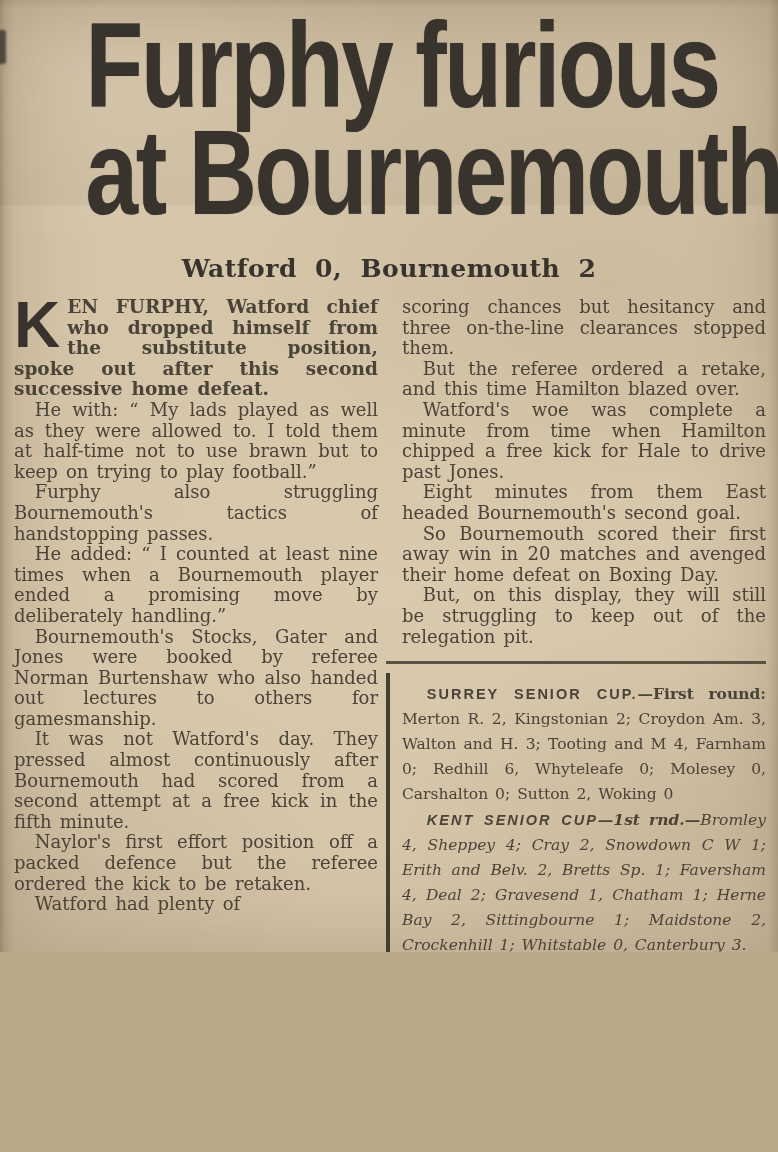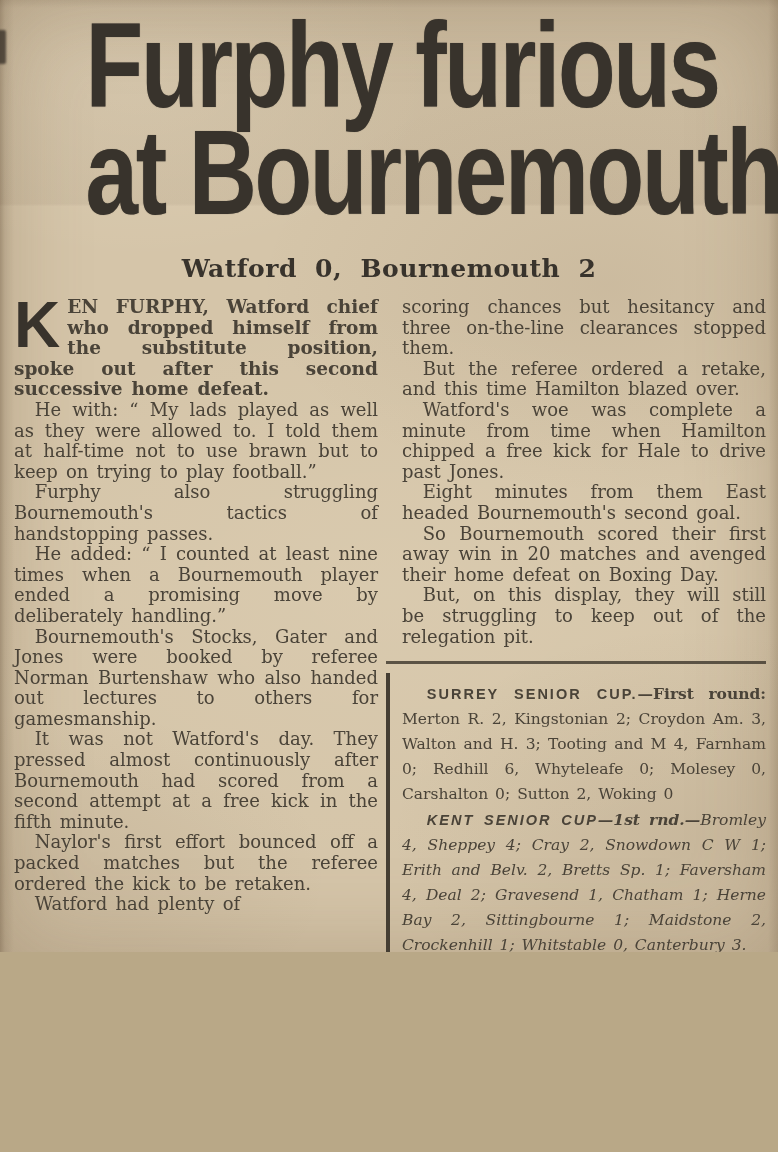--- a/index.html
+++ b/index.html
@@ -116,21 +116,21 @@
 
   <div class="columns">
 
     <div class="col">
       <p class="lead"><span class="dropcap">K</span><span>EN FURPHY, Watford chief who dropped himself from the substitute position, spoke out after this second successive home defeat.</span></p>
       <p class="body-p">He with: “ My lads played as well as they were allowed to. I told them at half-time not to use brawn but to keep on trying to play football.”</p>
       <p class="body-p">Furphy also struggling Bournemouth's tactics of handstopping passes.</p>
       <p class="body-p">He added: “ I counted at least nine times when a Bournemouth player ended a promising move by deliberately handling.”</p>
       <p class="body-p">Bournemouth's Stocks, Gater and Jones were booked by referee Norman Burtenshaw who also handed out lectures to others for gamesmanship.</p>
       <p class="body-p">It was not Watford's day. They pressed almost continuously after Bournemouth had scored from a second attempt at a free kick in the fifth minute.</p>
-      <p class="body-p">Naylor's first effort bounced off a packed matches but the referee ordered the kick to be retaken.</p>
+      <p class="body-p">Naylor's first effort position off a packed defence but the referee ordered the kick to be retaken.</p>
       <p class="body-p">Watford had plenty of</p>
     </div>
 
     <div class="col">
       <p class="body-p no-indent">scoring chances but hesitancy and three on-the-line clearances stopped them.</p>
       <p class="body-p">But the referee ordered a retake, and this time Hamilton blazed over.</p>
       <p class="body-p">Watford's woe was complete a minute from time when Hamilton chipped a free kick for Hale to drive past Jones.</p>
       <p class="body-p">Eight minutes from them East headed Bournemouth's second goal.</p>
       <p class="body-p">So Bournemouth scored their first away win in 20 matches and avenged their home defeat on Boxing Day.</p>
       <p class="body-p">But, on this display, they will still be struggling to keep out of the relegation pit.</p>

